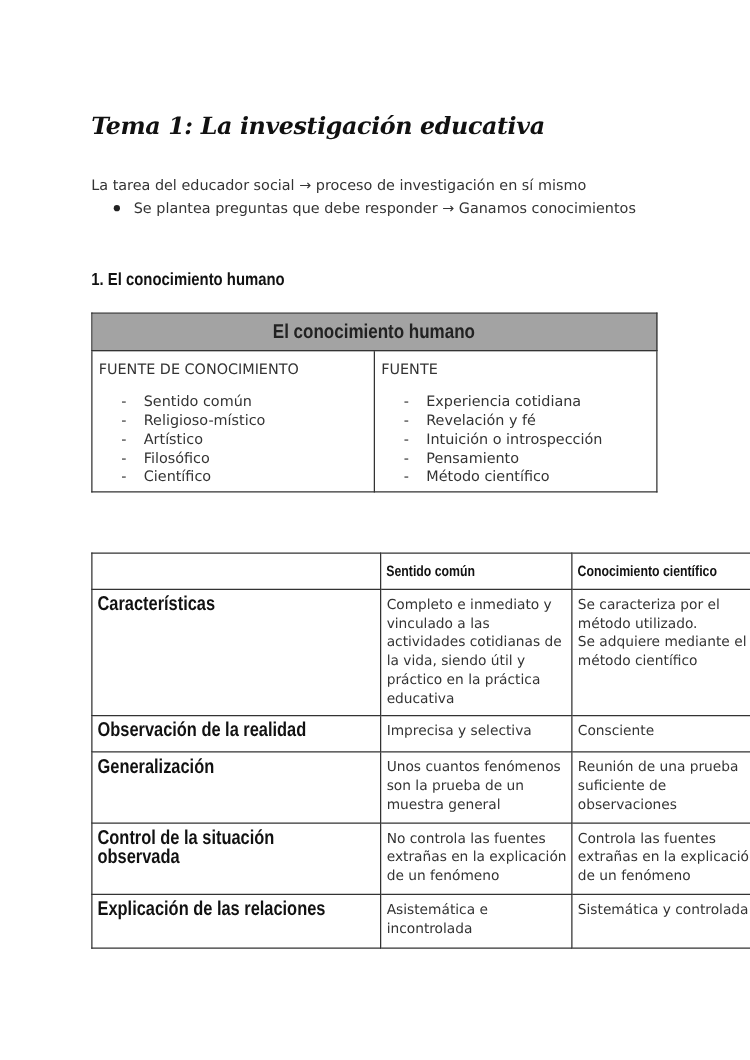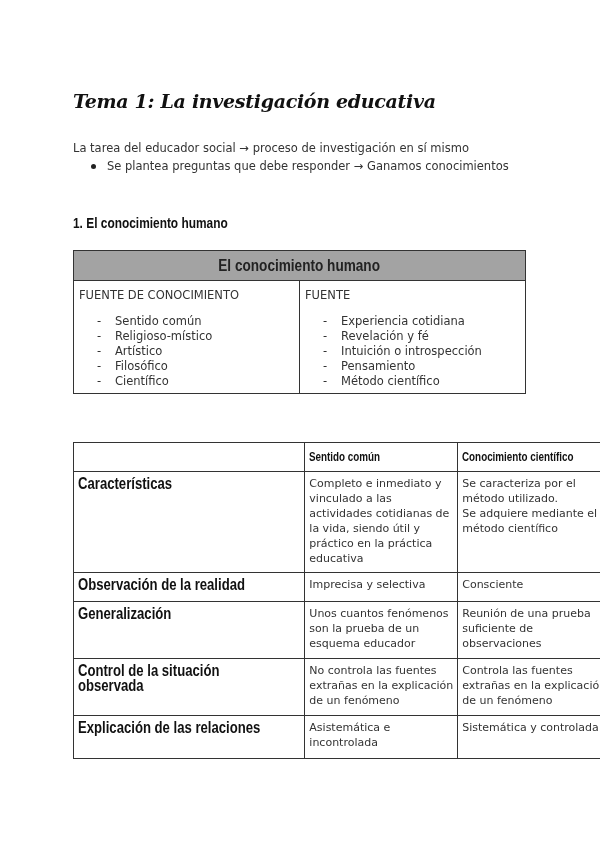--- a/index.html
+++ b/index.html
@@ -117,21 +117,21 @@
           </td>
       <td>
             <span class="cell-line">Consciente</span>
           </td>
     </tr>
     <tr style="height:57px;">
       <td class="rowlabel"><span class="rl-line">Generalización</span></td>
       <td>
         <span class="cell-line">Unos cuantos fenómenos</span>
         <span class="cell-line">son la prueba de un</span>
-        <span class="cell-line">esquema educador</span>
+        <span class="cell-line">muestra general</span>
       </td>
       <td>
         <span class="cell-line">Reunión de una prueba</span>
         <span class="cell-line">suficiente de</span>
         <span class="cell-line">observaciones</span>
       </td>
     </tr>
     <tr style="height:57px;">
       <td class="rowlabel">
         <span class="rl-line">Control de la situación</span>

